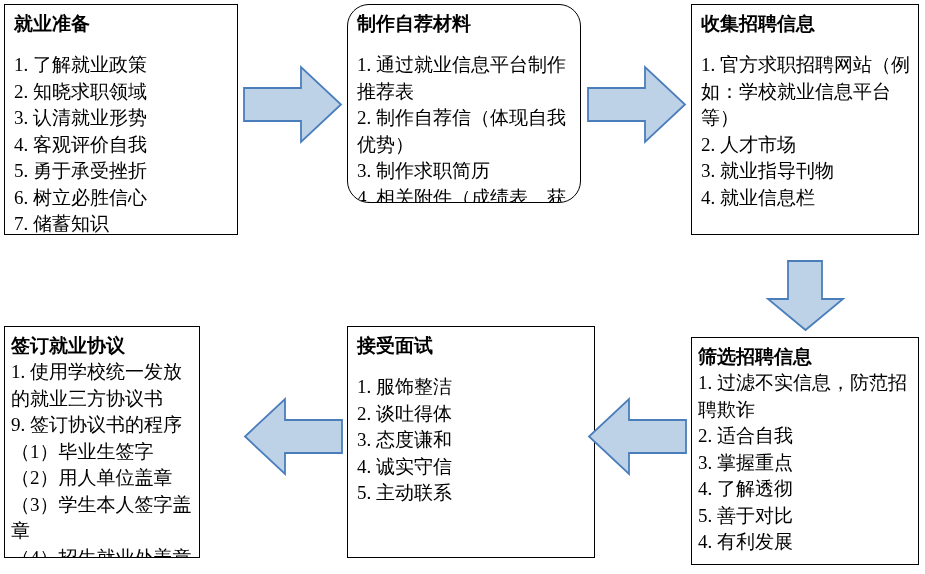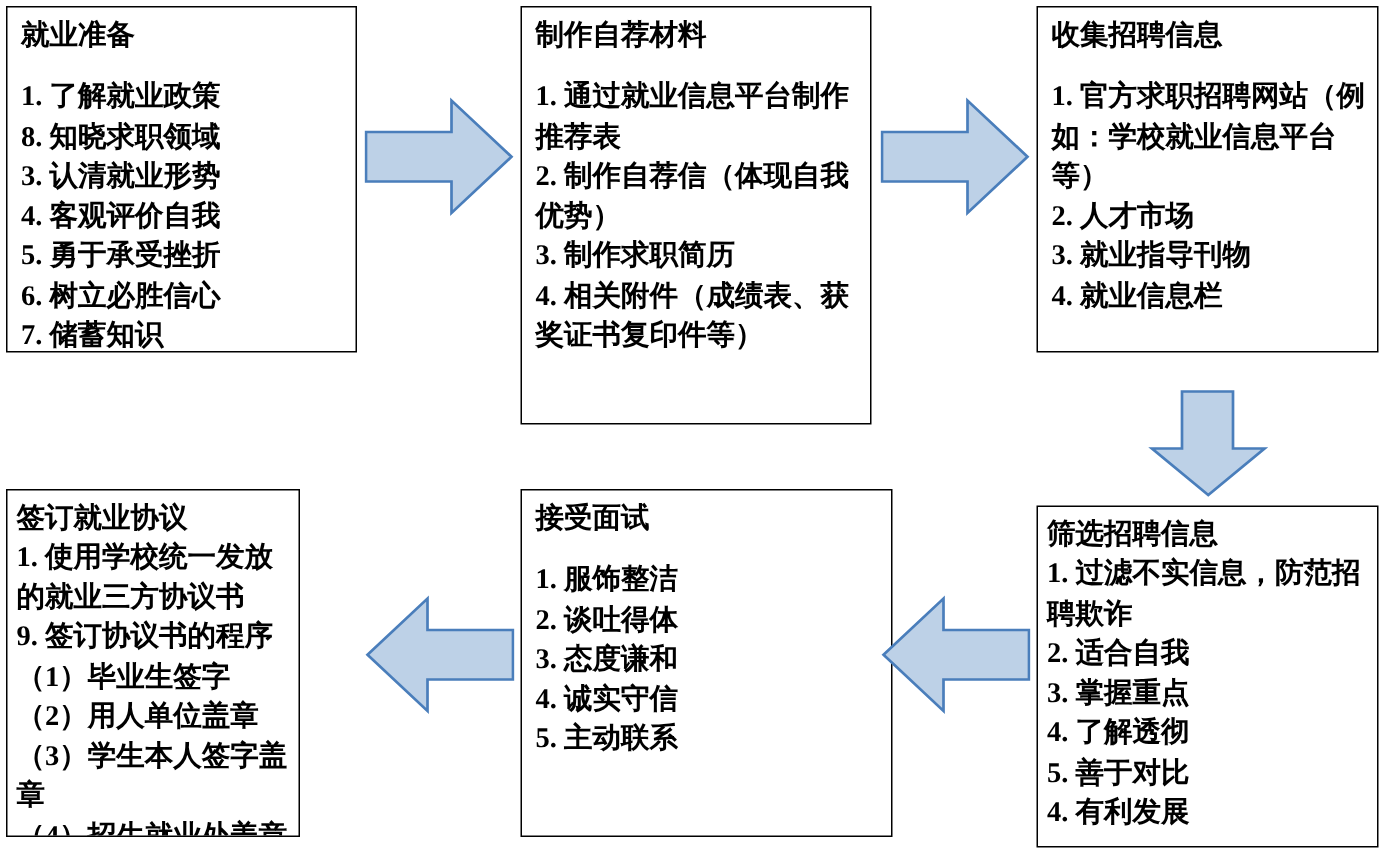--- a/index.html
+++ b/index.html
@@ -41,25 +41,24 @@
     padding: 0;
     list-style: none;
     font-size: 19px;
     line-height: 26.5px;
     color: #000000;
   }
   .box-list li {
     margin: 0;
     padding: 0;
     text-indent: 0;
-    font-weight: bold;
   }
   
   #box-1 { left: 4px;   top: 4px;   width: 234px; height: 231px; }
-  #box-2 { left: 347px; top: 4px;   width: 234px; height: 279px; }
+  #box-2 { left: 347px; top: 4px;   width: 234px; height: 199px; border-radius: 22px; }
   #box-3 { left: 691px; top: 4px;   width: 228px; height: 231px; }
   #box-4 { left: 691px; top: 337px; width: 228px; height: 228px; }
   #box-5 { left: 347px; top: 326px; width: 248px; height: 232px; }
   #box-6 { left: 4px;   top: 326px; width: 196px; height: 232px; }
 
   #box-1 .inner, #box-2 .inner, #box-3 .inner, #box-5 .inner {
     padding: 6px 8px 0 9px;
   }
   #box-4 .inner, #box-6 .inner {
     padding: 6px 6px 0 6px;
@@ -86,21 +85,21 @@
 </head>
 <body>
 
 <div id="canvas">
 
   <div class="box" id="box-1">
     <div class="inner">
       <div class="box-title">就业准备</div>
       <ul class="box-list">
         <li>1. 了解就业政策</li>
-        <li>8. 知晓求职领域</li>
+        <li>2. 知晓求职领域</li>
         <li>3. 认清就业形势</li>
         <li>4. 客观评价自我</li>
         <li>5. 勇于承受挫折</li>
         <li>6. 树立必胜信心</li>
         <li>7. 储蓄知识</li>
       </ul>
     </div>
   </div>
 
   <div class="box" id="box-2">

